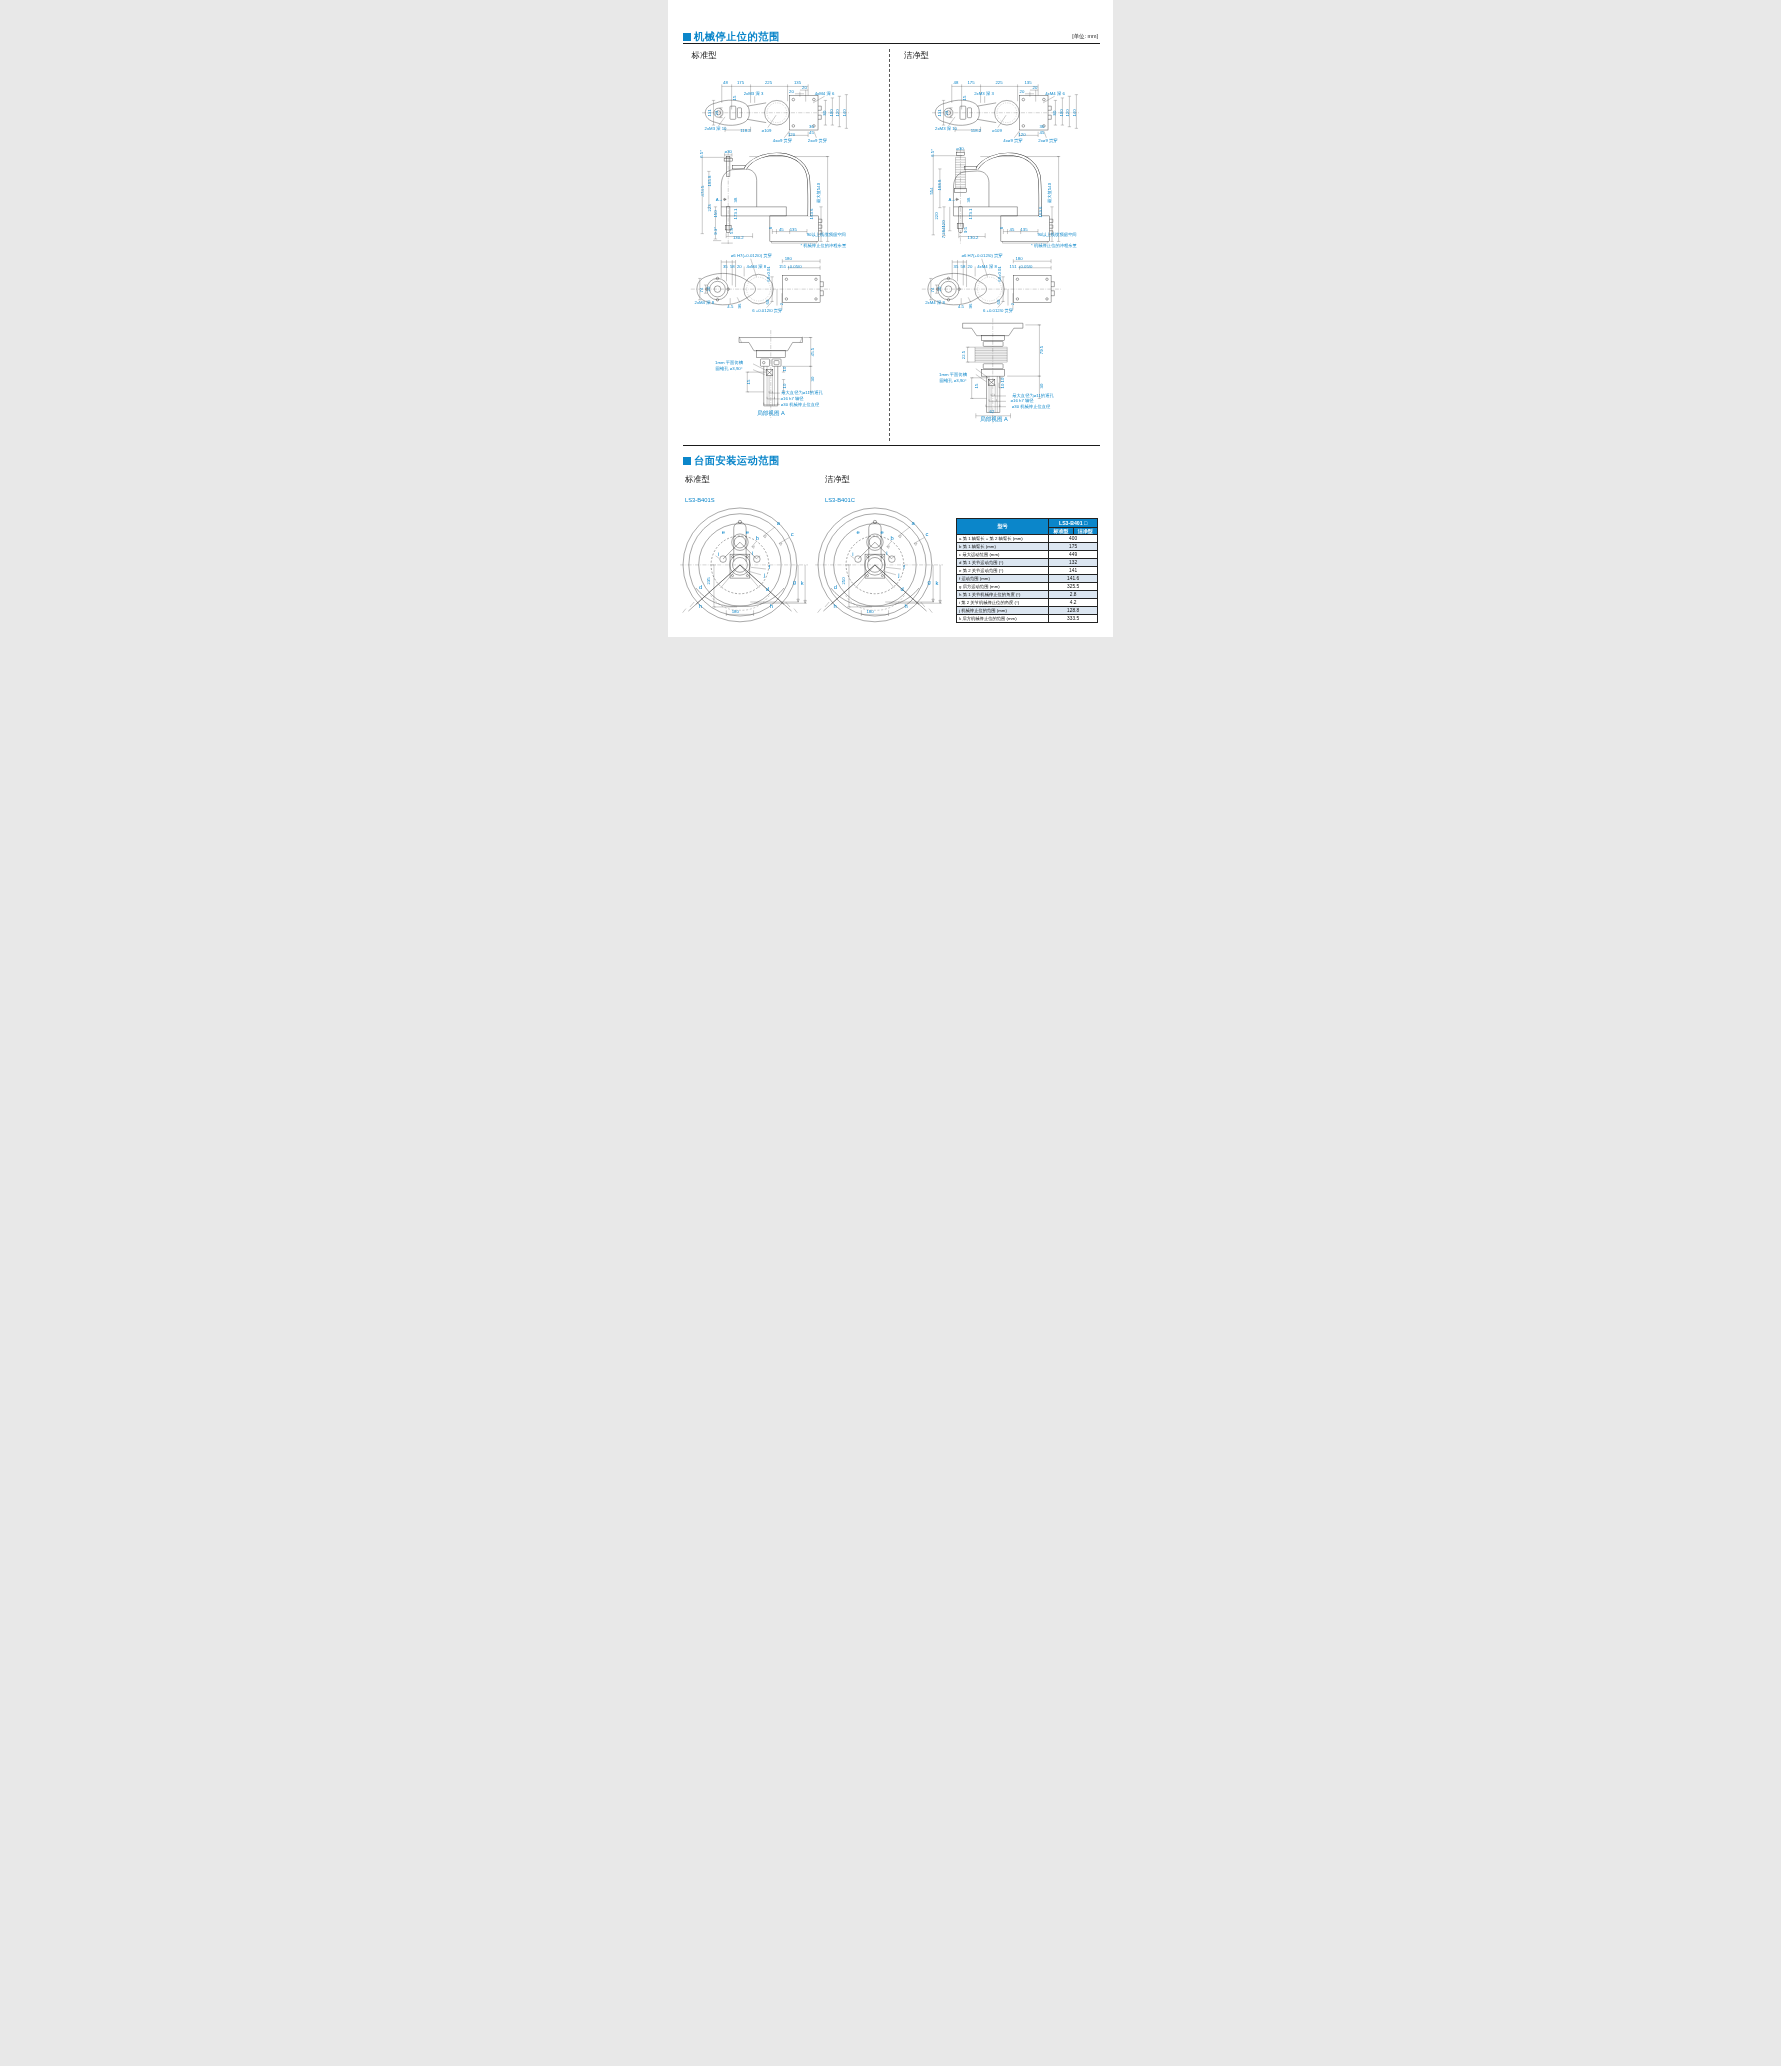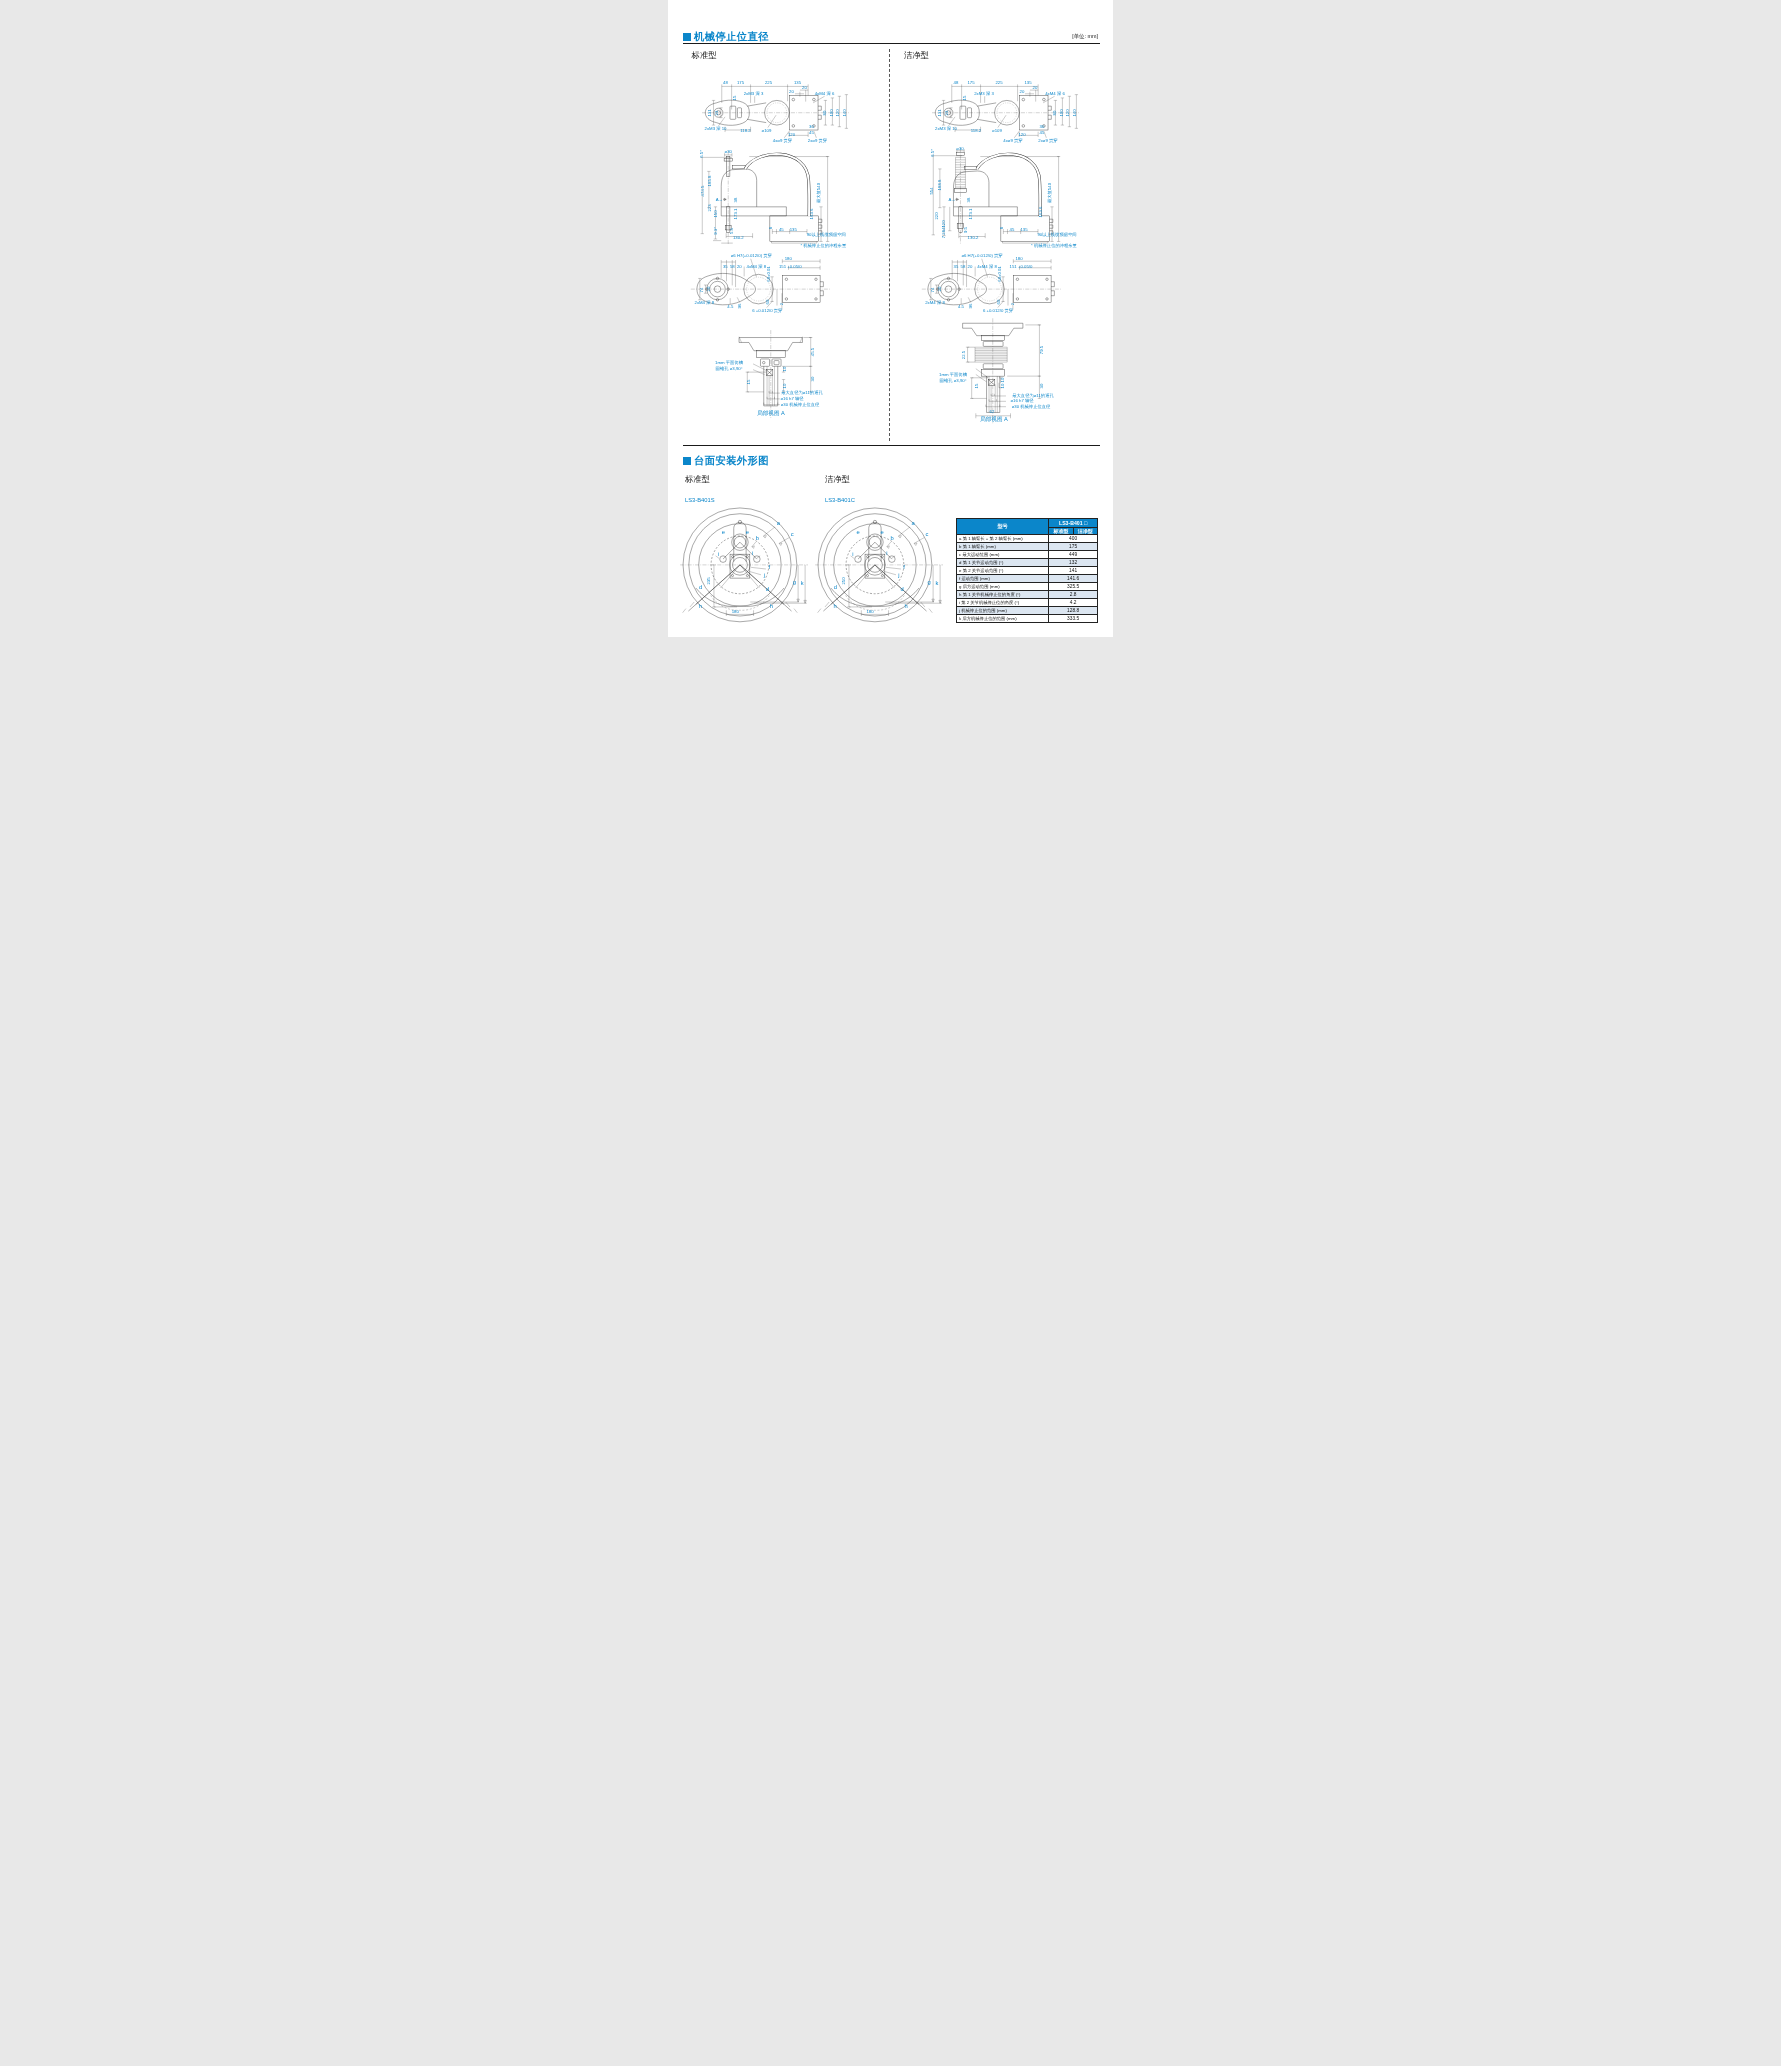--- a/index.html
+++ b/index.html
@@ -38,21 +38,21 @@
   #spec-table td.val{text-align:center;font-size:4.8px;}
   #spec-table tr.alt td{background:#dce6f1;}
 </style>
 </head>
 <body>
 
 <div id="page">
 
   <div class="sec-head" style="left:14.5px;top:30px;">
     <div class="sec-square"></div>
-    <div class="sec-title">机械停止位直径</div>
+    <div class="sec-title">机械停止位的范围</div>
   </div>
   <div class="unit-note">[单位: mm]</div>
   <div class="hrule" style="top:43px;"></div>
 
   <div class="type-label" style="left:23.6px;top:50px;">标准型</div>
   <div class="type-label" style="left:236px;top:50px;">洁净型</div>
   <div class="vsep"></div>
 
   <div class="panel" style="left:16.5px;top:79px;width:178px;height:65px;">
     <svg viewBox="0 0 430 158">
@@ -433,21 +433,21 @@
       <span class="dim" style="left: 107px; top: 81px;">最大直径为ø11的通孔</span>
       <span class="dim" style="left: 96px; top: 86px;">ø16 h7 轴径</span>
       <span class="dim" style="left: 105px; top: 92px;">ø30 机械停止位直径</span>
       <span class="dim" style="left: 66px; top: 97px;">62</span>
       <span class="dim cap" style="left: 68px; top: 105px;">局部视图 A</span>
     </div>
 
   <div class="hrule" style="top:445px;"></div>
   <div class="sec-head" style="left:14.5px;top:454px;">
     <div class="sec-square"></div>
-    <div class="sec-title">台面安装外形图</div>
+    <div class="sec-title">台面安装运动范围</div>
   </div>
   <div class="type-label" style="left:17px;top:474px;">标准型</div>
   <div class="type-label" style="left:157px;top:474px;">洁净型</div>
   <div class="model-label" style="left:17px;top:497px;">LS3-B401S</div>
   <div class="model-label" style="left:157px;top:497px;">LS3-B401C</div>
 
   <div class="panel" style="left:8.3px;top:507px;width:132px;height:124px;">
     <svg viewBox="0 0 320 300">
       <g class="ln">
         <circle cx="155" cy="140" r="138"></circle>

